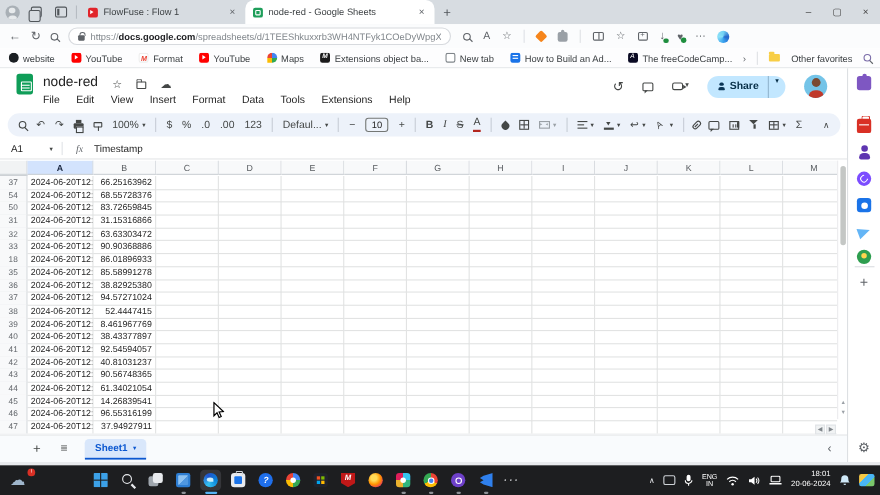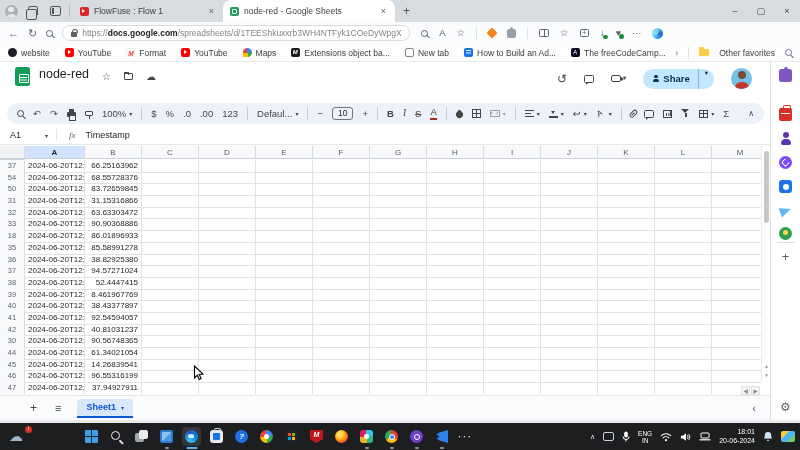--- a/index.html
+++ b/index.html
@@ -368,20 +368,31 @@
 </div>
 
 <div id="sheets-header">
   <span class="sheets-logo"></span>
   <span id="doc-title">node-red</span>
   <span class="title-icos">
     <span>☆</span>
     <span class="ic-folder"></span>
     <span>☁</span>
   </span>
+  <div id="menu-bar">
+      <span class="menu-item">File</span>
+      <span class="menu-item">Edit</span>
+      <span class="menu-item">View</span>
+      <span class="menu-item">Insert</span>
+      <span class="menu-item">Format</span>
+      <span class="menu-item">Data</span>
+      <span class="menu-item">Tools</span>
+      <span class="menu-item">Extensions</span>
+      <span class="menu-item">Help</span>
+    </div>
   <div id="header-right">
     <span class="hr-ico">↺</span>
     <span class="hr-ico">
         <span class="ic-comment"></span>
       </span>
     <span class="hr-ico">
         <span class="ic-cam"></span>
         <span class="caret">▾</span>
       </span>
     <div id="share-btn">
@@ -745,21 +756,21 @@
         <div class="cell"></div>
         <div class="cell"></div>
         <div class="cell"></div>
         <div class="cell"></div>
         <div class="cell"></div>
         <div class="cell"></div>
         <div class="cell"></div>
         <div class="cell"></div>
       </div>
       <div class="g-row">
-        <div class="rn">30</div>
+        <div class="rn">43</div>
         <div class="cell ca">2024-06-20T12:2</div>
         <div class="cell cb">90.56748365</div>
         <div class="cell"></div>
         <div class="cell"></div>
         <div class="cell"></div>
         <div class="cell"></div>
         <div class="cell"></div>
         <div class="cell"></div>
         <div class="cell"></div>
         <div class="cell"></div>

